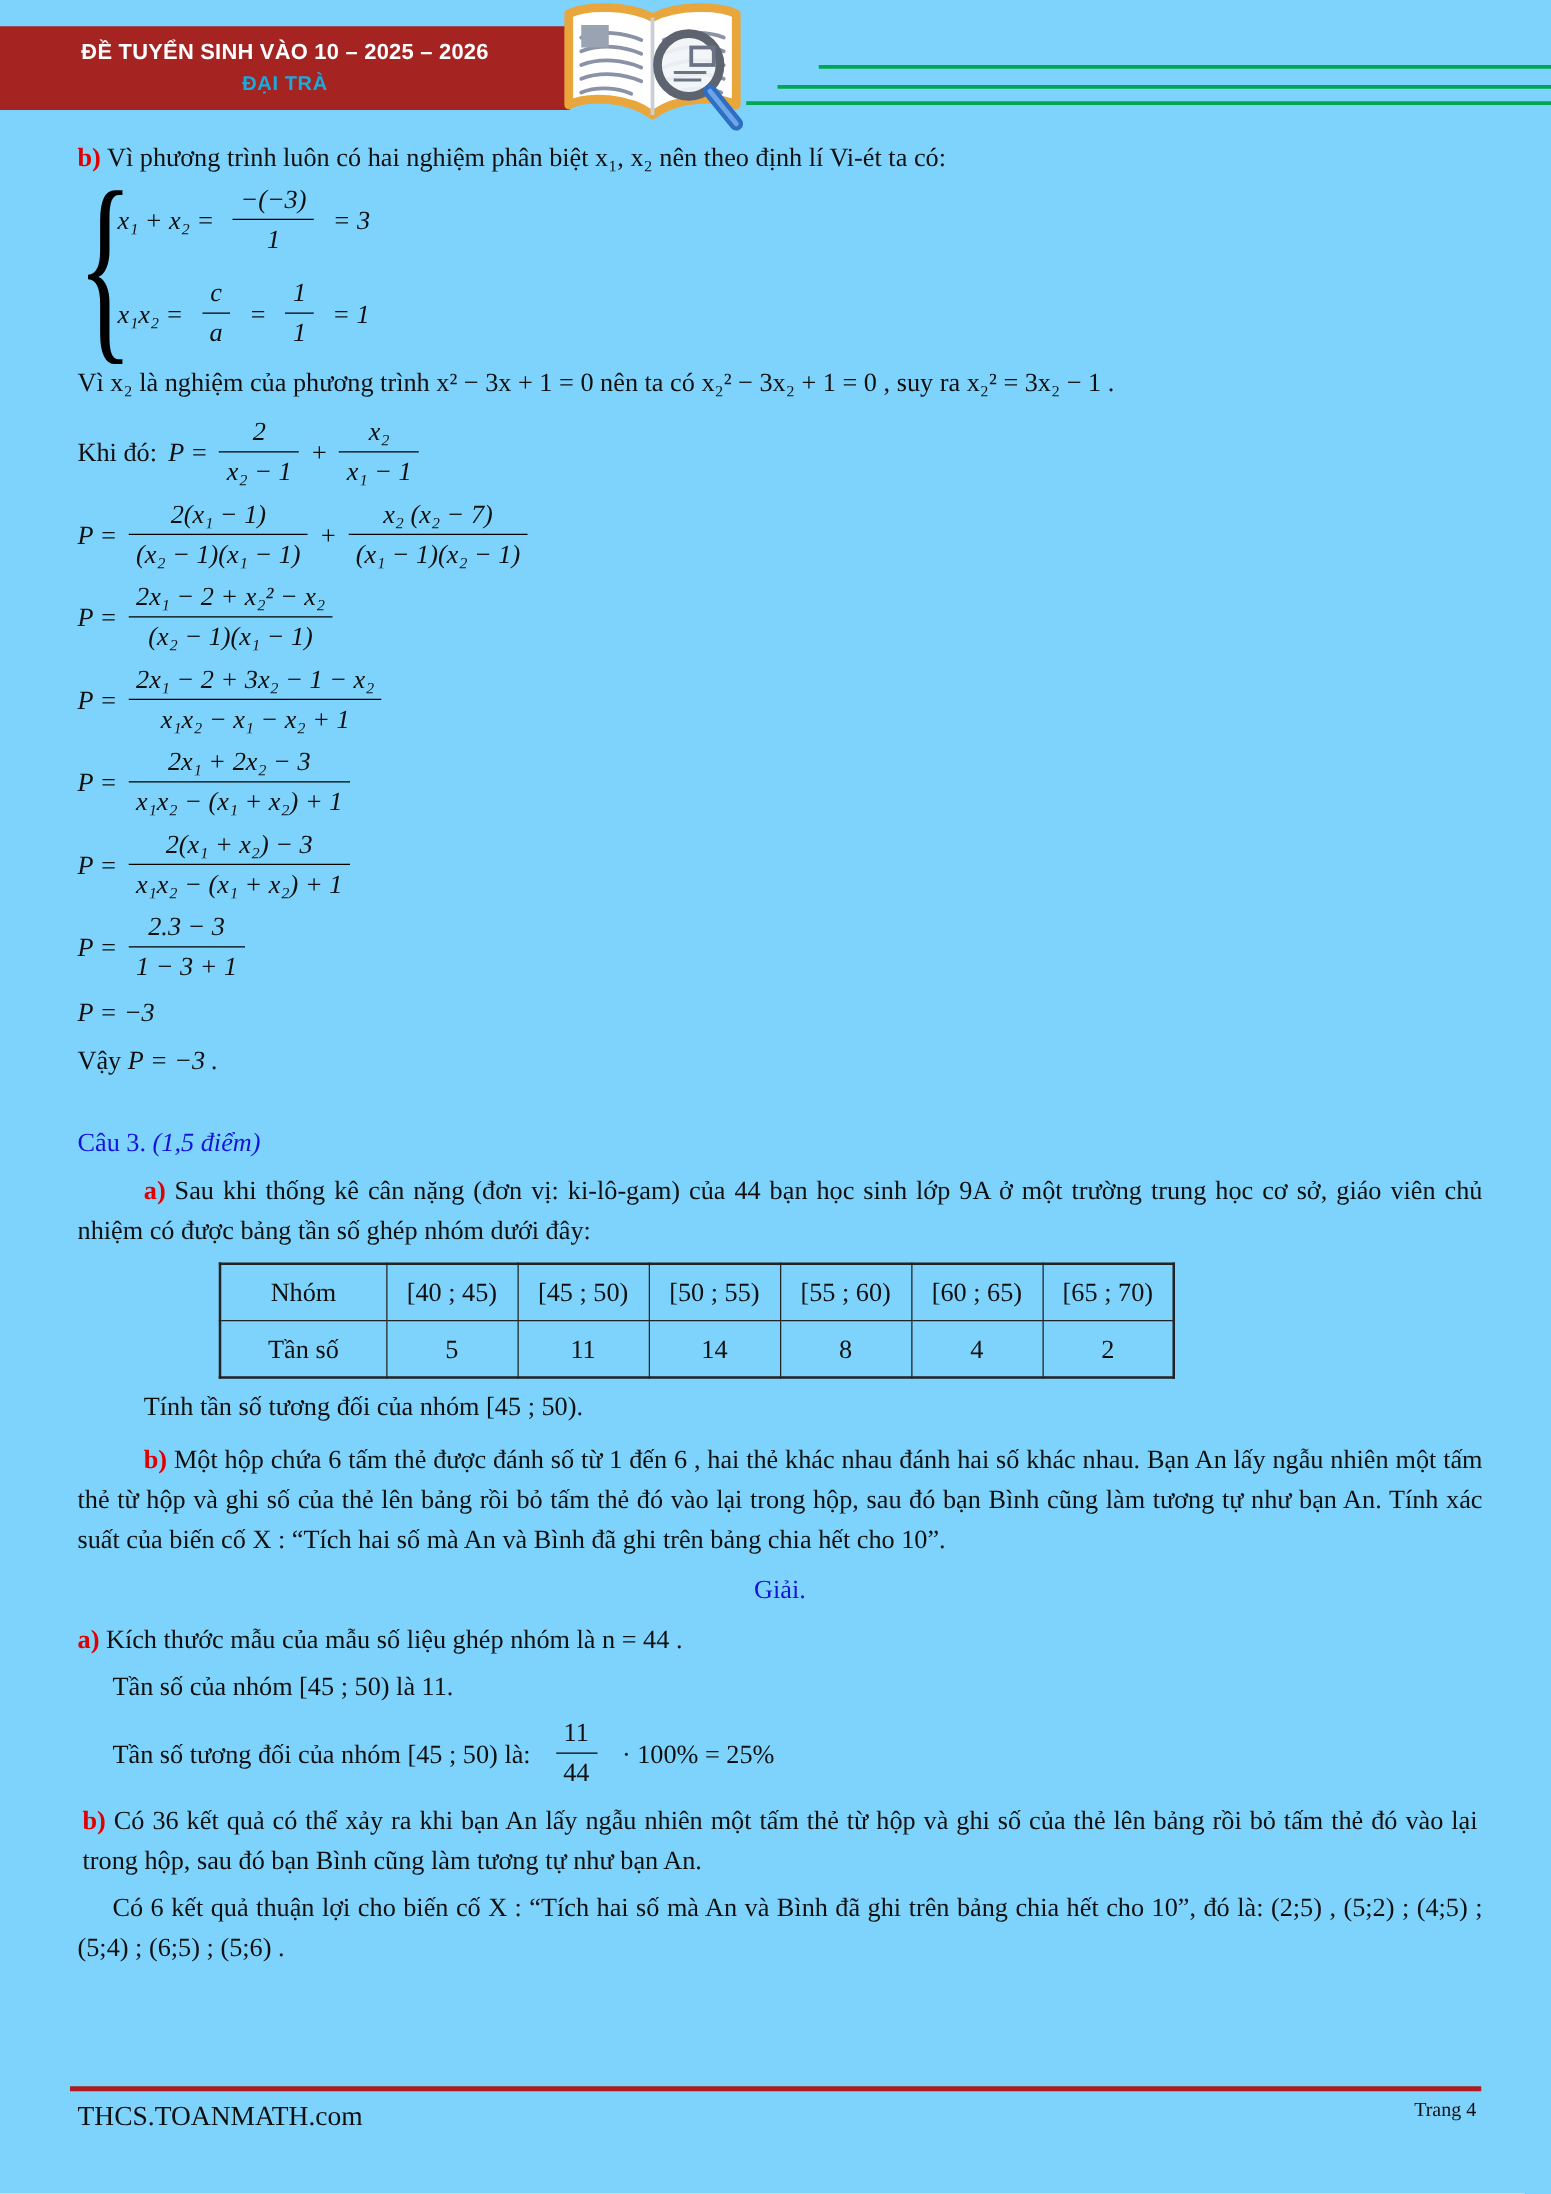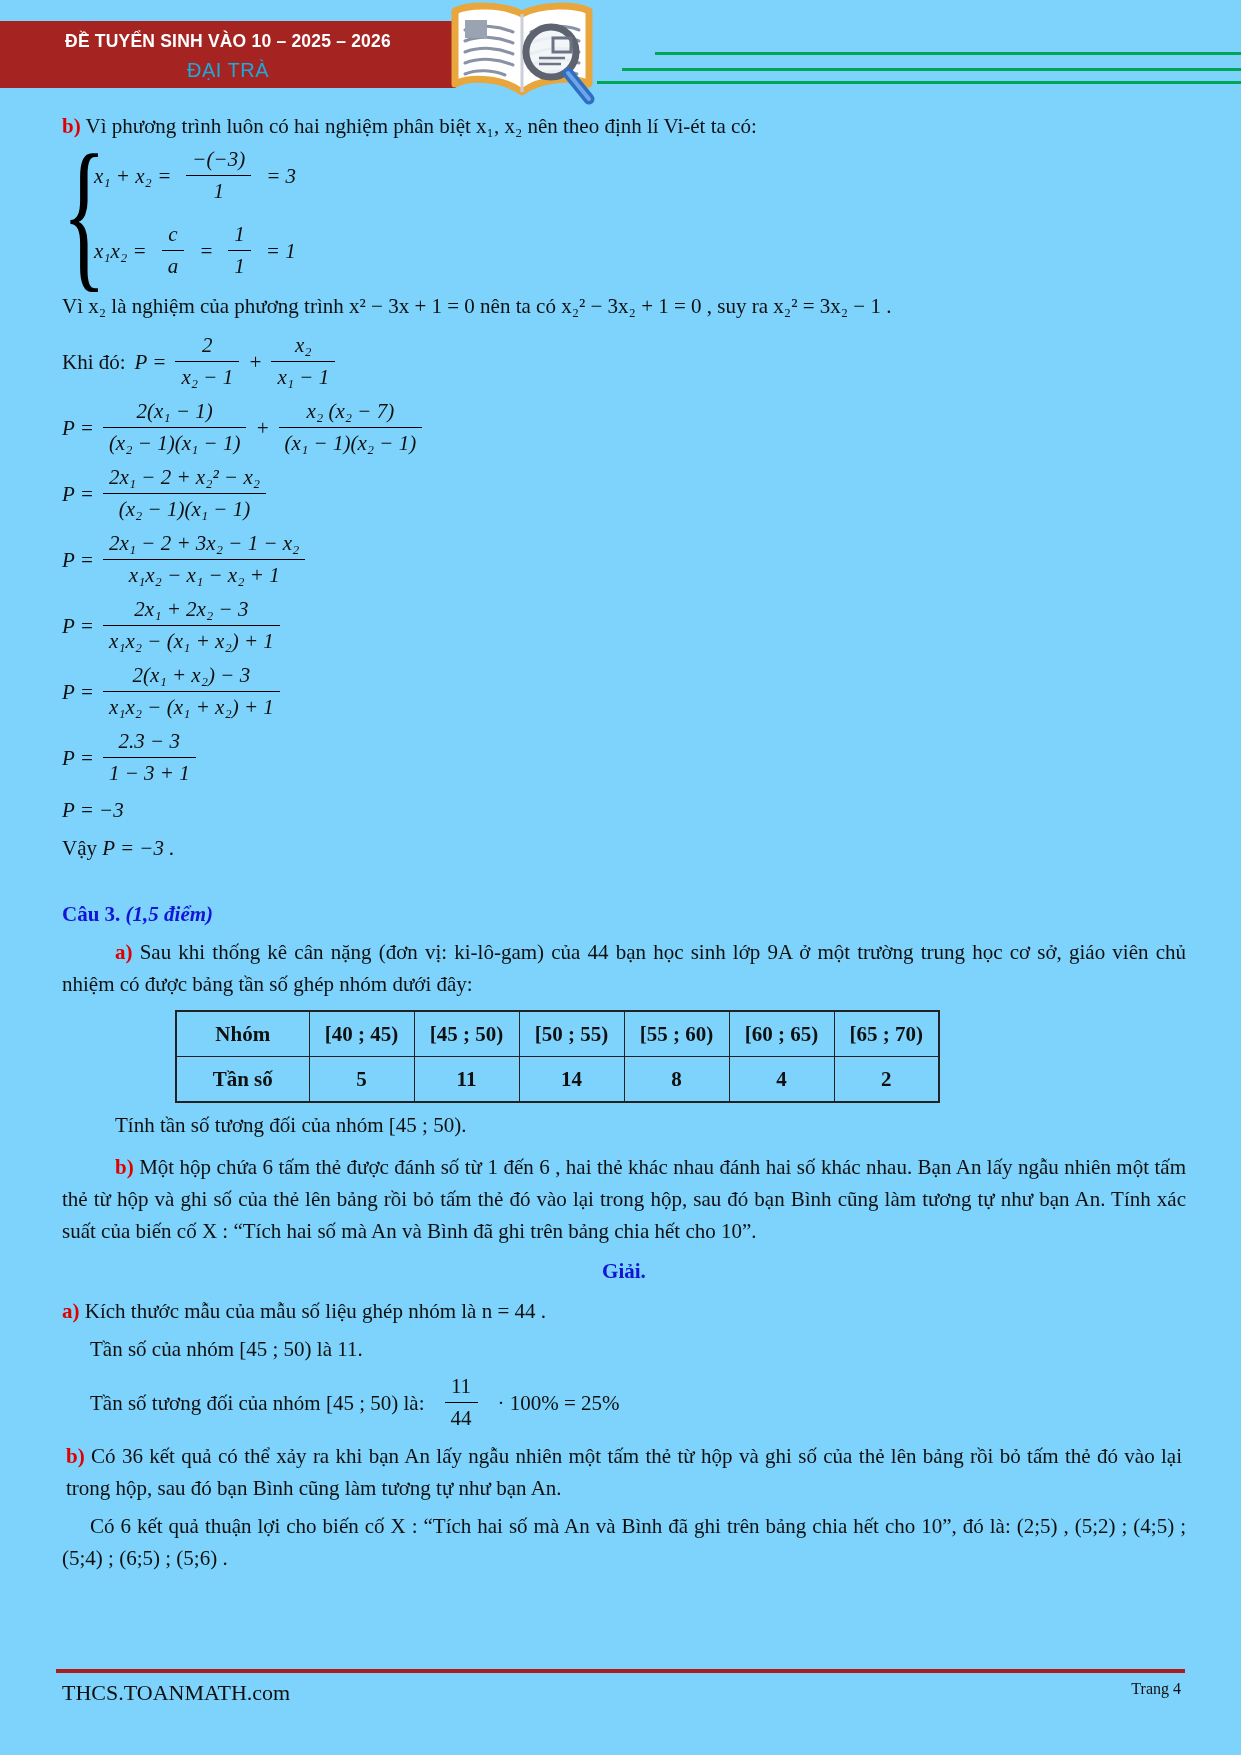--- a/index.html
+++ b/index.html
@@ -8,30 +8,30 @@
     position:relative; width:1241px; height:1755px; background:#7dd3fc;
     font-family:"Liberation Serif","DejaVu Serif",serif; color:#101010; overflow:hidden;
   }
   
   .banner {
     position:absolute; top:21px; left:0; width:456px; height:67px;
     background:#a52422; color:#ffffff; text-align:center;
     font-family:"Liberation Sans","DejaVu Sans",sans-serif;
   }
   .banner .t1 { font-weight:bold; font-size:17.5px; margin-top:10px; letter-spacing:.2px; }
-  .banner .t2 { font-weight:normal; font-size:20px; color:#1baadb; margin-top:7px; letter-spacing:.5px; }
+  .banner .t2 { font-weight:bold; font-size:16px; color:#1baadb; margin-top:7px; letter-spacing:.5px; }
   .book { position:absolute; left:441px; top:0px; width:162px; height:108px; }
   .gline { position:absolute; height:3px; background:#00a651; }
   .g1 { top:52px; left:655px; right:0; }
   .g2 { top:68px; left:622px; right:0; }
   .g3 { top:81px; left:597px; right:0; }
   
   .content { position:absolute; top:106px; left:62px; width:1124px; font-size:21px; line-height:32px; }
   .red  { color:#e00000; font-weight:bold; }
-  .blue { color:#1414d6; font-weight:bold; }
+  .blue { color:#1414d6; font-weight:normal; }
   .pts  { font-style:italic; }
   .just { text-align:justify; }
   .ind  { text-indent:53px; }
   .ind2 { text-indent:28px; }
   .it   { font-style:italic; }
   
   .frac { display:inline-flex; flex-direction:column; text-align:center; vertical-align:middle; line-height:27px; }
   .frac .fn { padding:0 6px 2px; border-bottom:1.5px solid #000; }
   .frac .fd { padding:2px 6px 0; }
   .mrow { display:flex; align-items:center; gap:9px; font-style:italic; margin:7px 0; }
@@ -41,21 +41,21 @@
     font-size:168px; line-height:128px; font-weight:300; font-style:normal;
     transform:scaleX(.55); transform-origin:left center; width:38px; color:#000;
   }
   .sysrows { display:flex; flex-direction:column; gap:16px; margin-left:-6px; }
   .sysrow { display:flex; align-items:center; gap:15px; font-style:italic; }
   
   table.freq {
     border-collapse:collapse; margin:10px 0 6px 113px; border:2px solid #222;
     font-size:21px;
   }
-  table.freq td { border:1.4px solid #222; text-align:center; padding:6px 6px; min-width:105px; height:34px;font-weight:bold; }
+  table.freq td { border:1.4px solid #222; text-align:center; padding:6px 6px; min-width:105px; height:34px; }
   table.freq td.first { min-width:133px; }
   
   .fline { display:flex; align-items:center; gap:20px; margin:8px 0; padding-left:28px; }
   
   .footrule { position:absolute; left:56px; right:56px; top:1669px; height:4px; background:#ad1d1d; }
   .fsite { position:absolute; left:62px;  top:1680px; font-size:22px; }
   .fpage { position:absolute; right:60px; top:1680px; font-size:16px; }
 </style>
 </head>
 <body>

